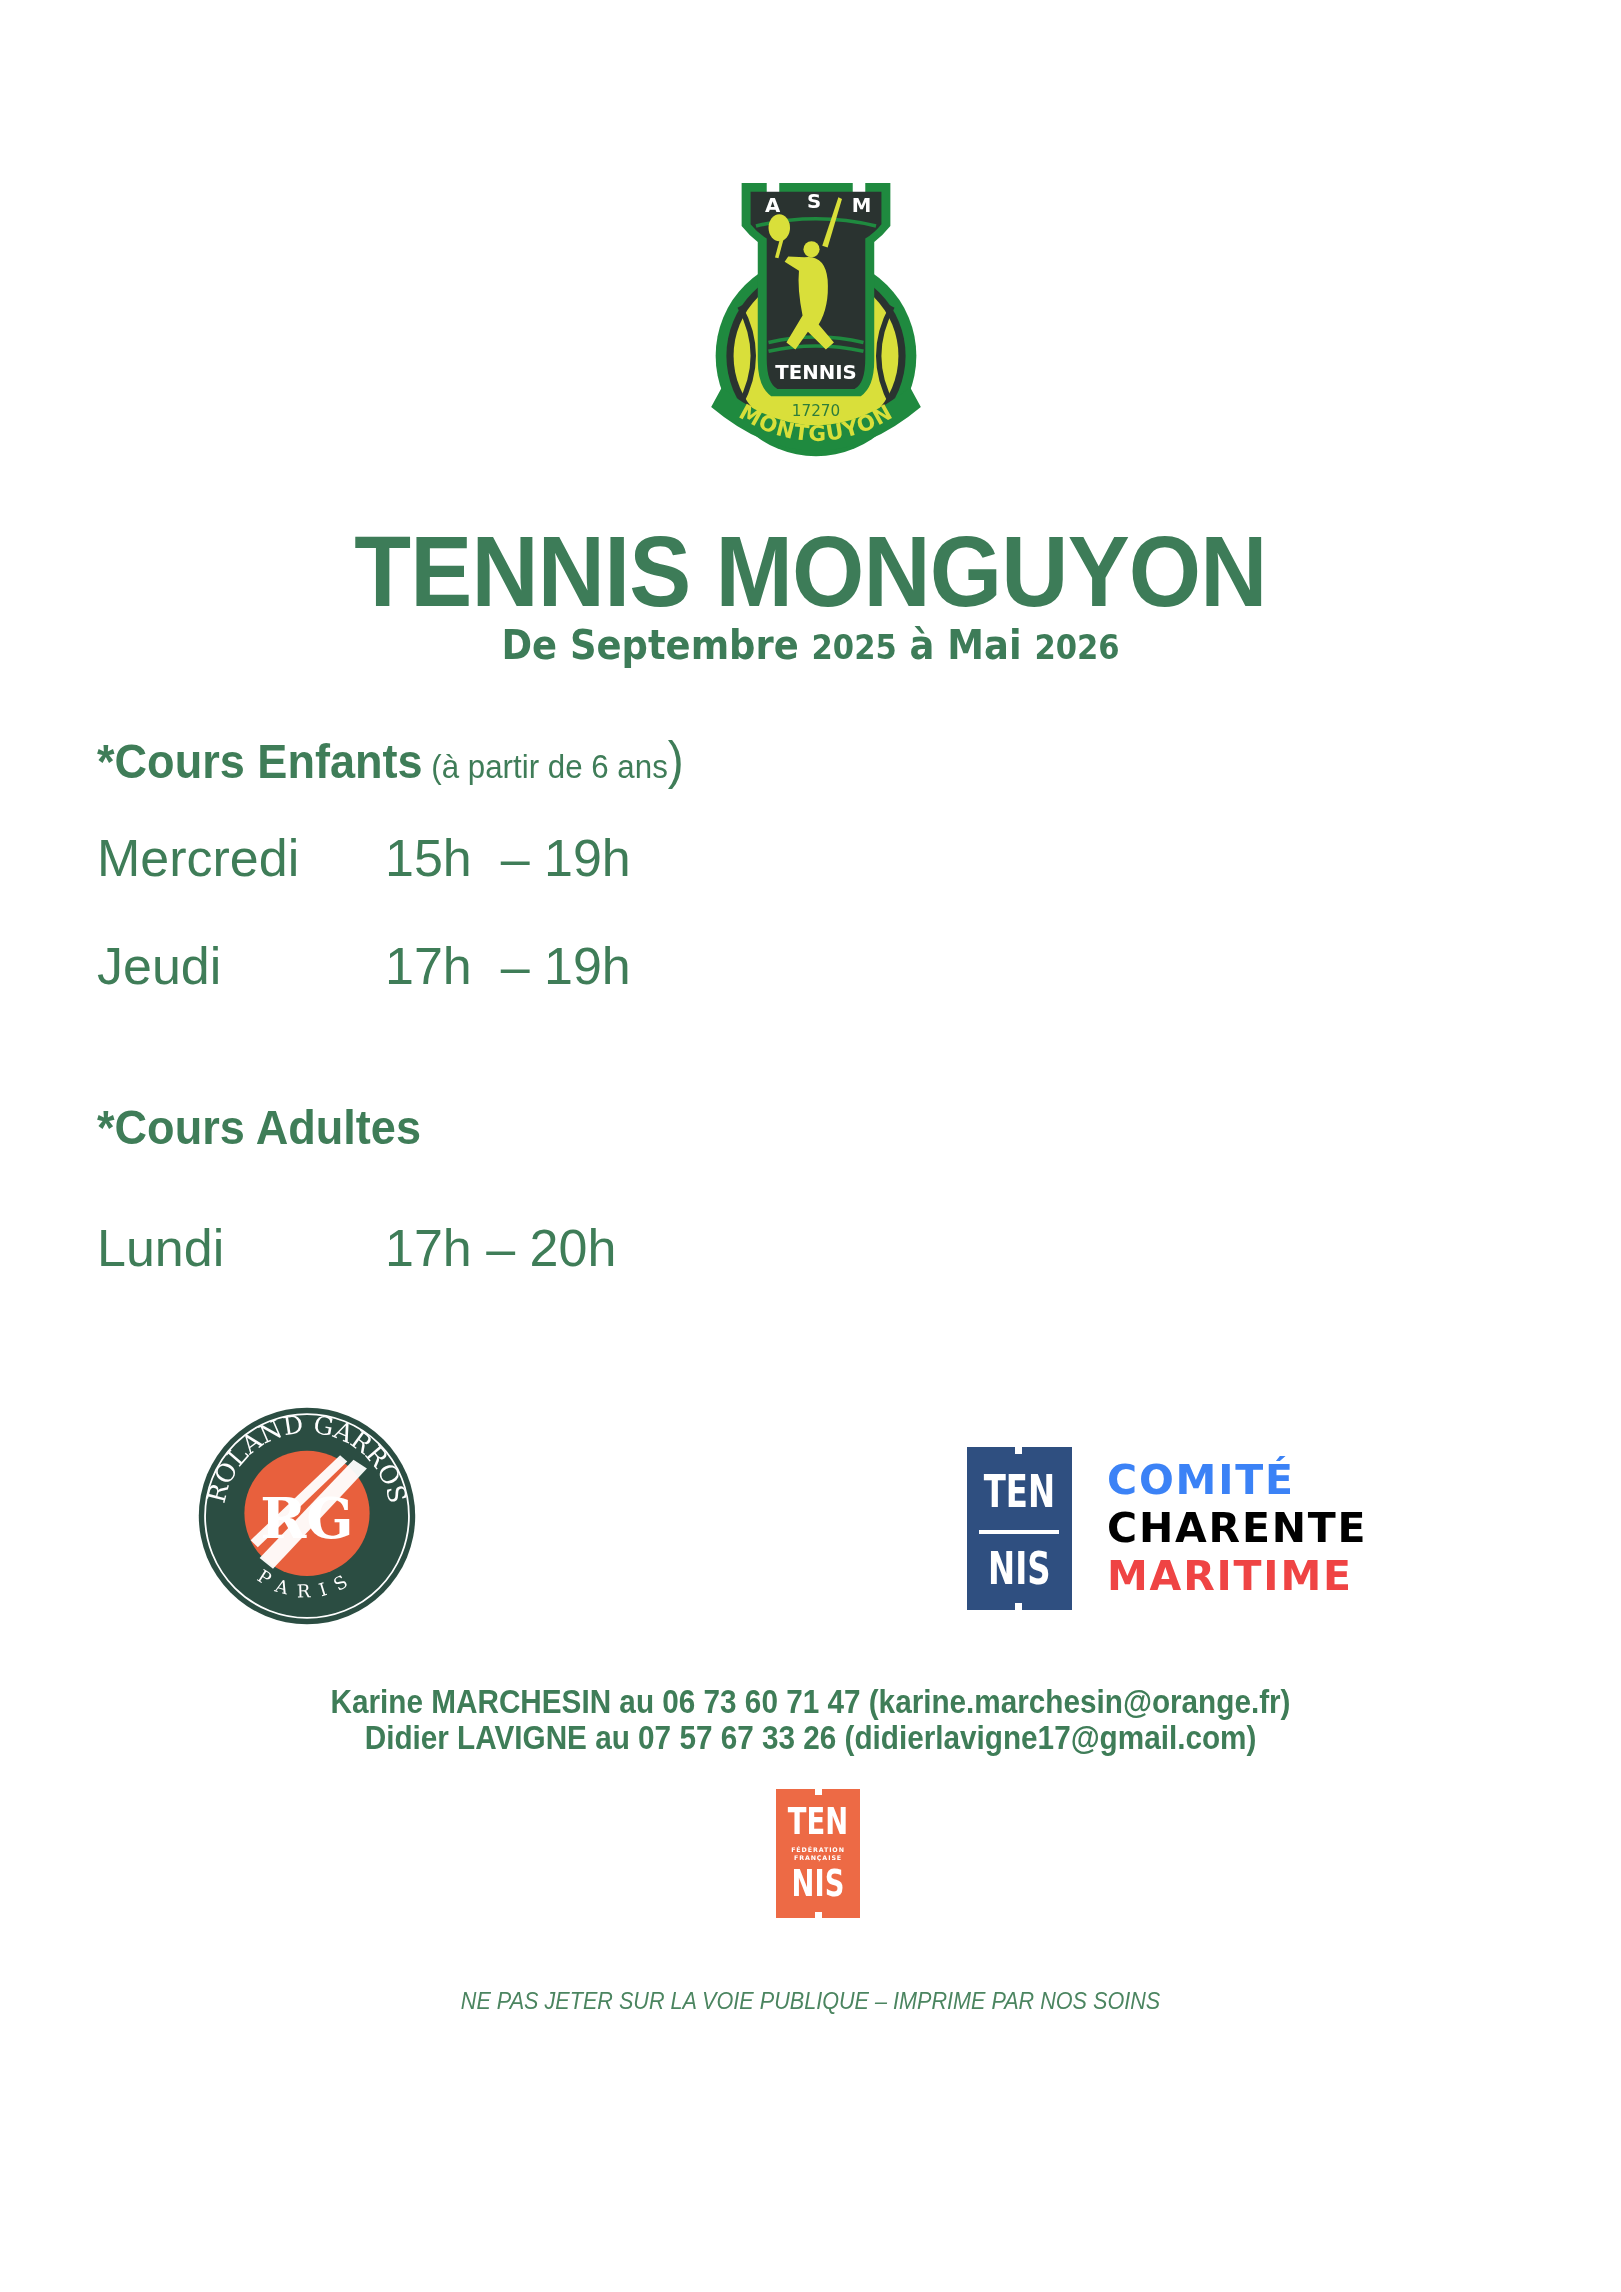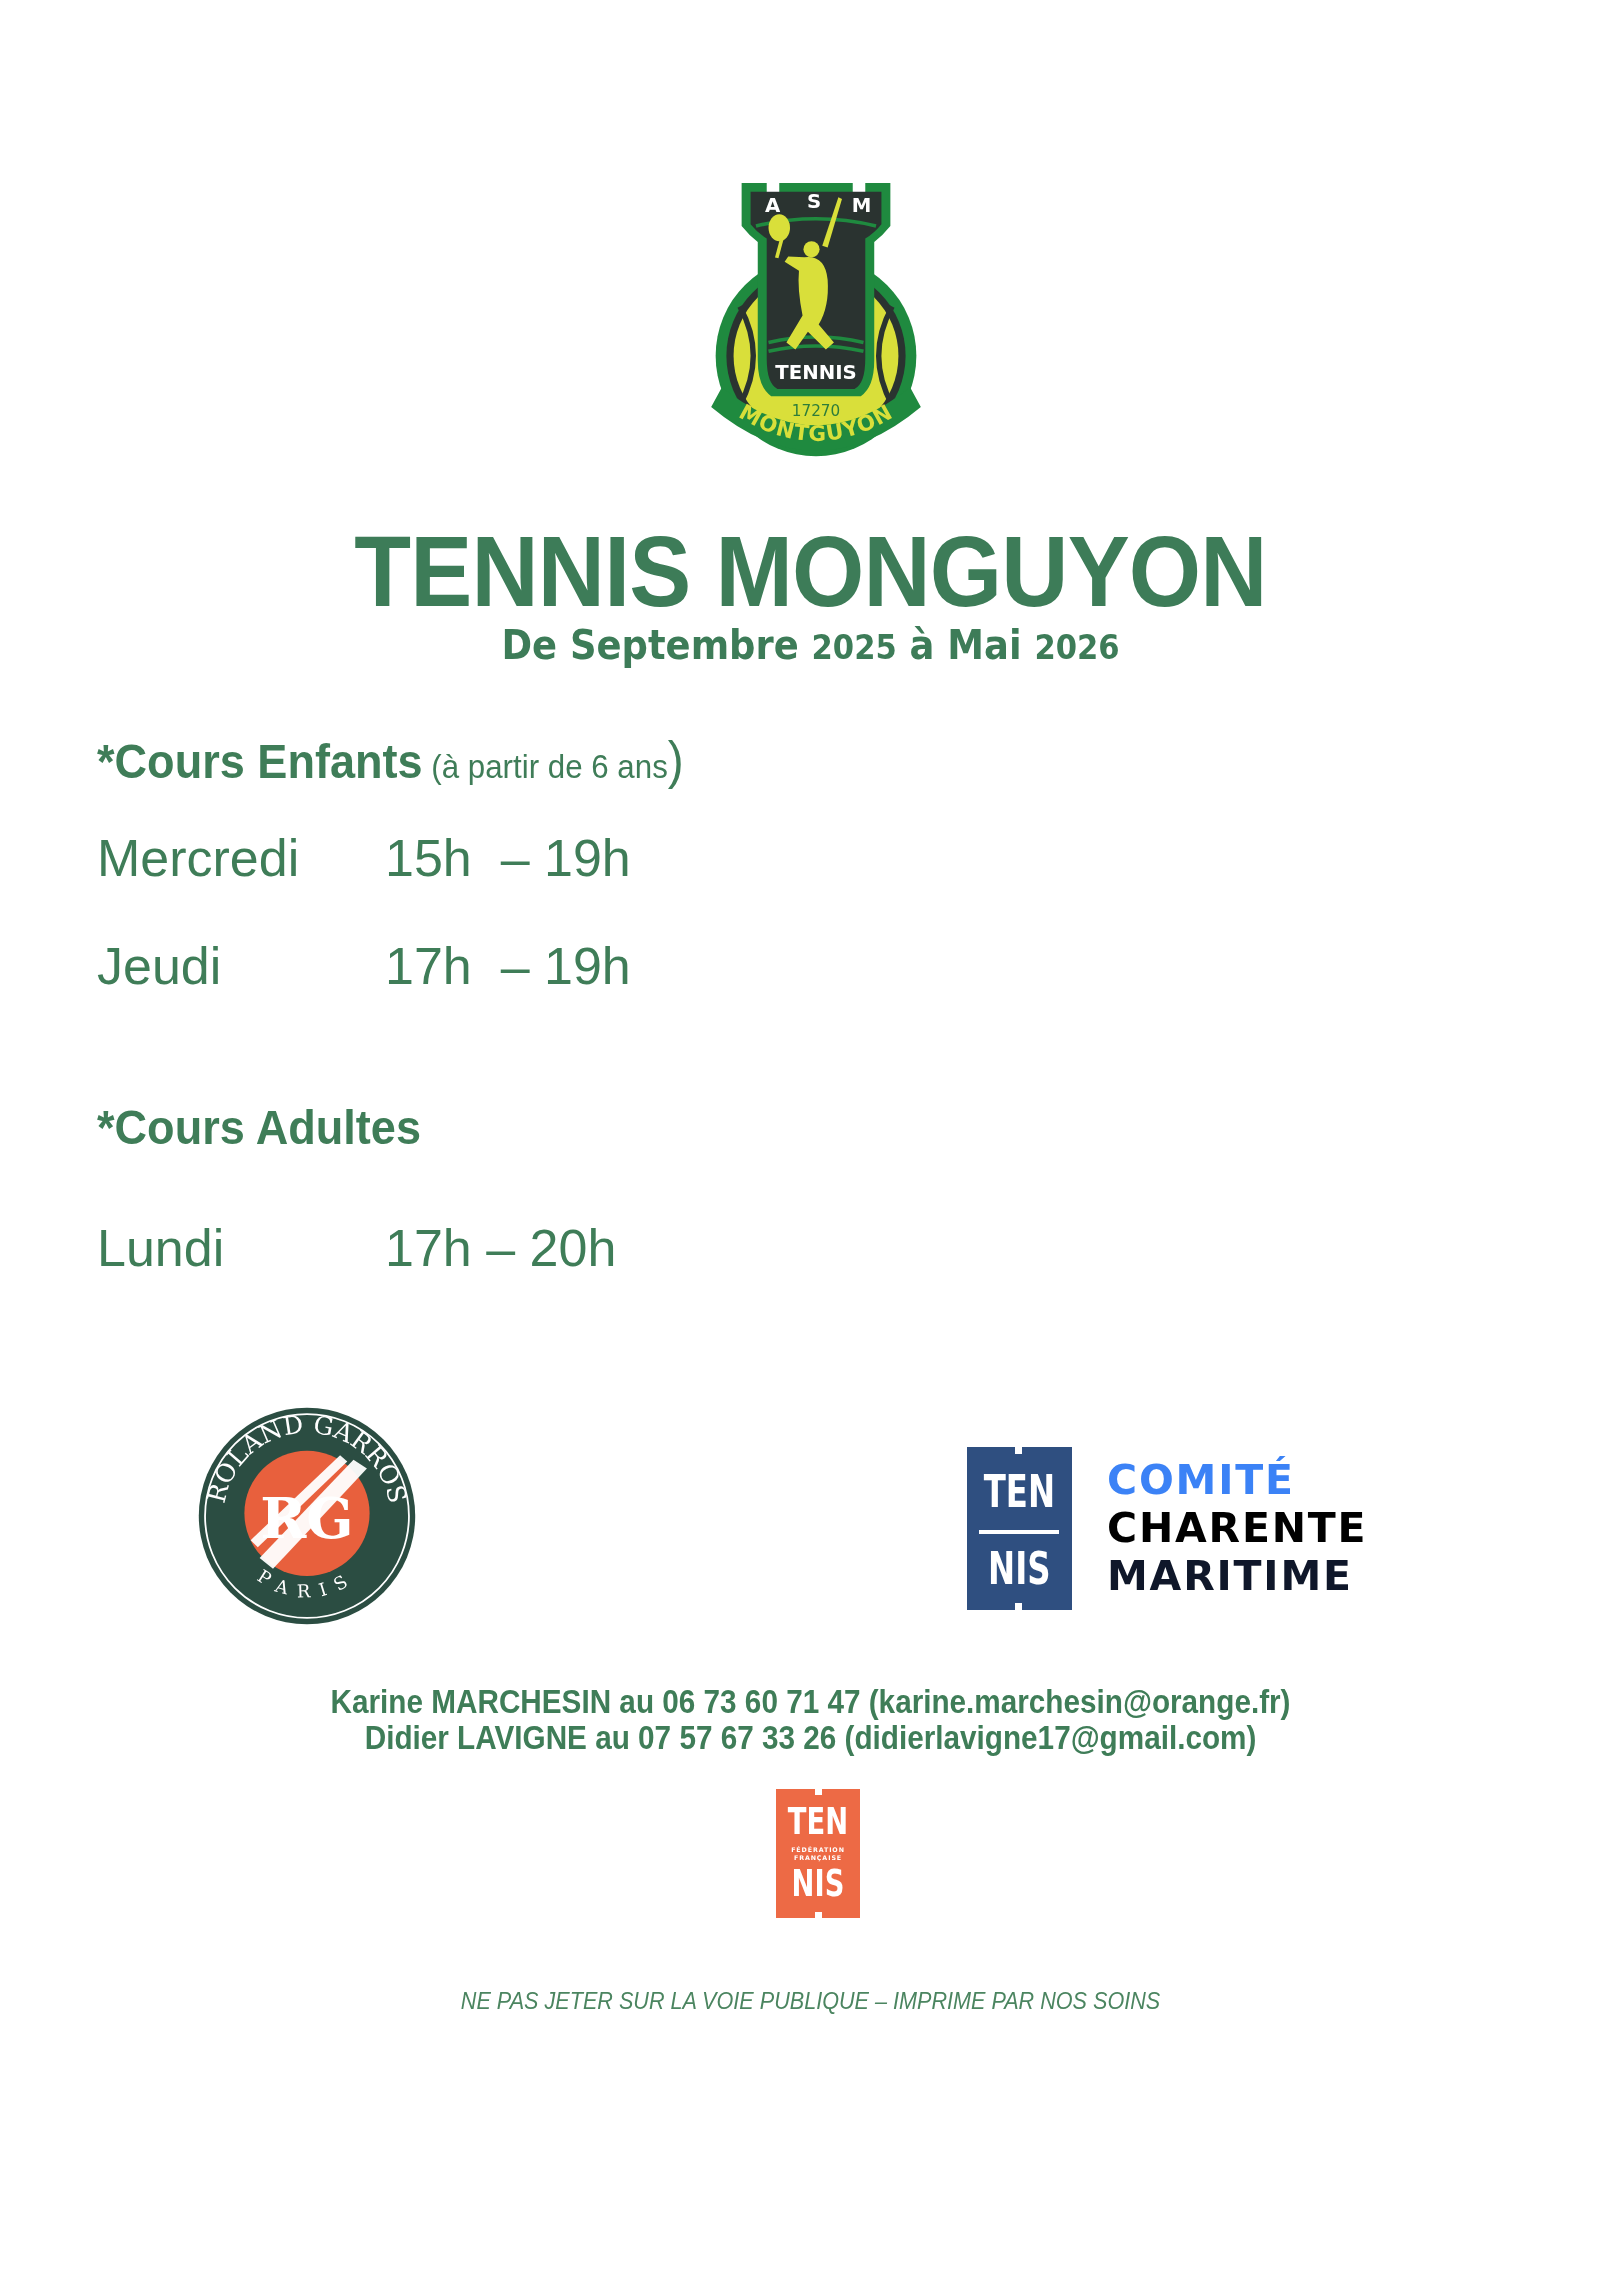--- a/index.html
+++ b/index.html
@@ -162,21 +162,21 @@
 <div class="abs" id="comite-logo">
   <div class="tennis-box">
     <div class="notch" style="top:0;"></div>
     <div class="word" style="top:22.4px;">TEN</div>
     <div class="divider"></div>
     <div class="word" style="top:99px;">NIS</div>
     <div class="notch" style="bottom:0;"></div>
   </div>
   <div class="comite-line" style="top:12.5px; color:#3b82f6;">COMITÉ</div>
   <div class="comite-line" style="top:61px; color:#000000;">CHARENTE</div>
-  <div class="comite-line" style="top:109px; color:#0f172a;">MARITIME</div>
+  <div class="comite-line" style="top:109px; color:#ef4444;">MARITIME</div>
 </div>
 
 <div class="abs contact" style="top:1684px;">Karine MARCHESIN au 06 73 60 71 47 (karine.marchesin@orange.fr)</div>
 <div class="abs contact" style="top:1720px;">Didier LAVIGNE au 07 57 67 33 26 (didierlavigne17@gmail.com)</div>
 
 <div class="abs" id="fft-logo">
   <div class="notch" style="top:0;"></div>
   <div class="word" style="top:12.5px;">TEN</div>
   <div class="small" style="top:57px;">FÉDÉRATION</div>
   <div class="small" style="top:65px;">FRANÇAISE</div>

